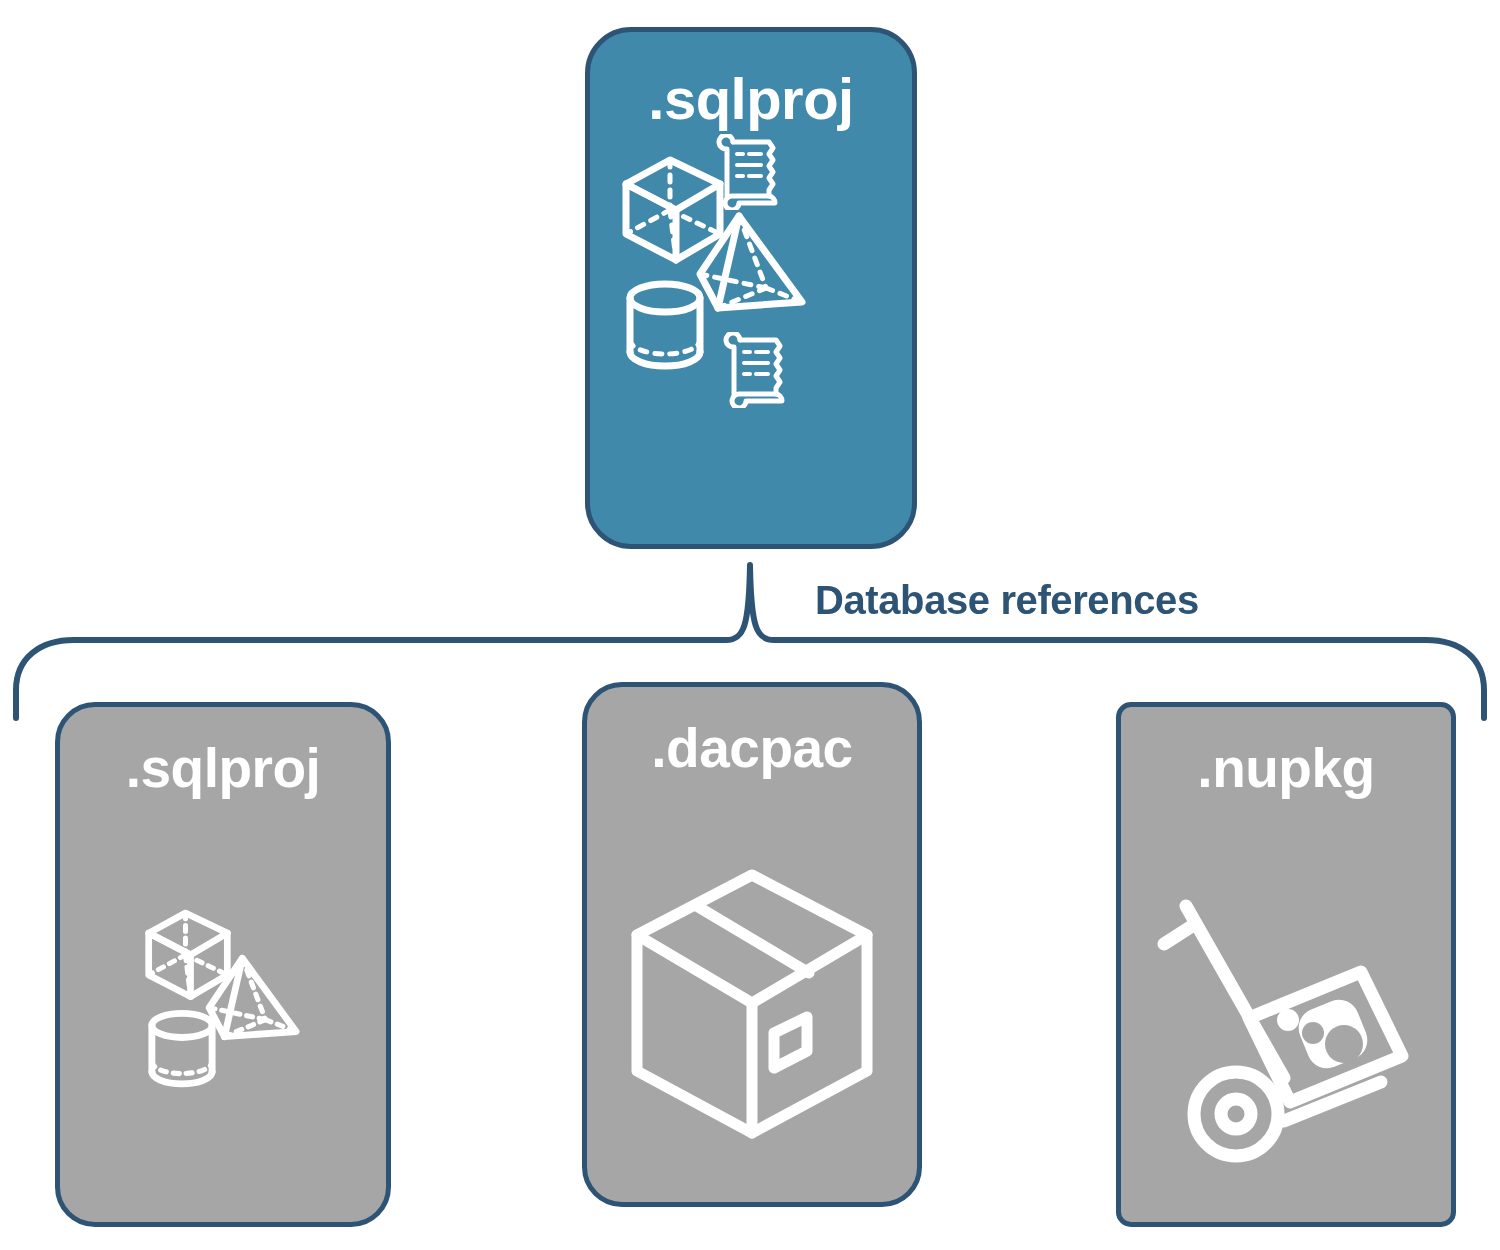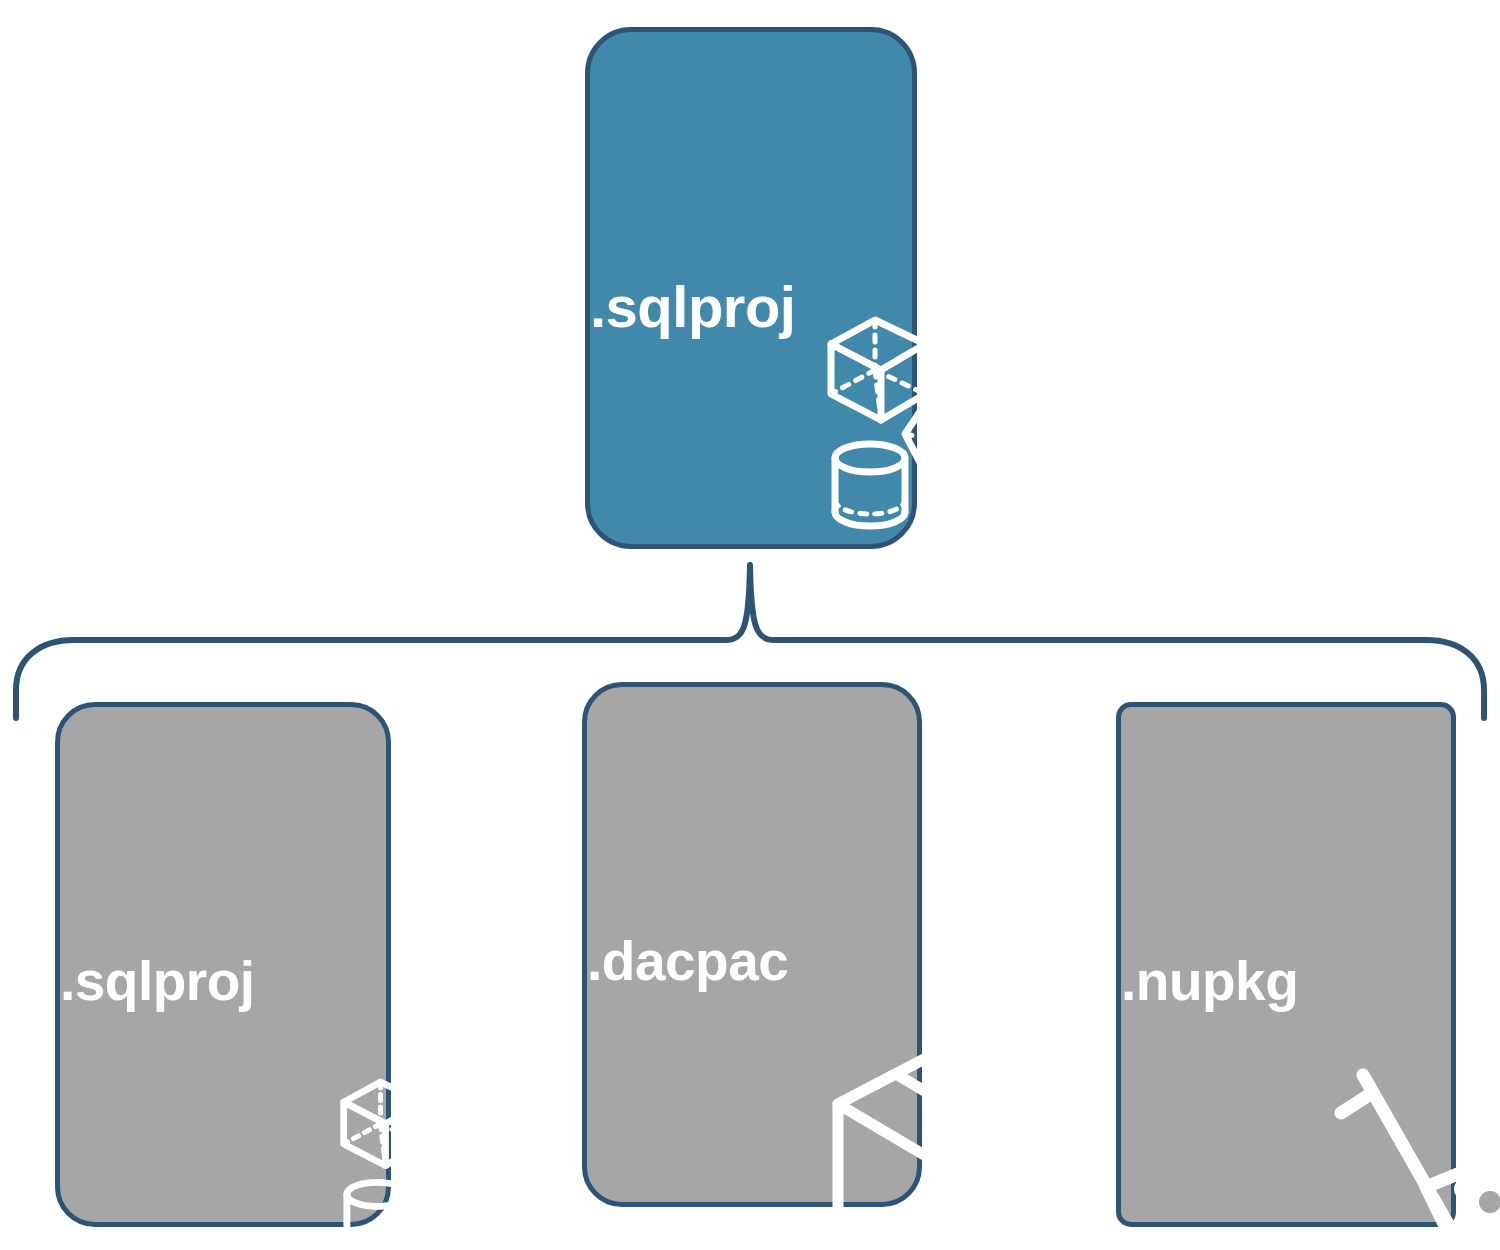--- a/index.html
+++ b/index.html
@@ -18,20 +18,21 @@
     overflow: hidden;
   }
 
   
   .card {
     position: absolute;
     box-sizing: border-box;
     border: 5px solid #2e5475;
     border-radius: 40px;
     display: flex;
+    flex-direction: column;
     align-items: center;
   }
   .card.blue  { background: #4189aa; }
   .card.gray  { background: #a6a6a6; }
 
   .card-label {
     color: #ffffff;
     font-weight: bold;
     letter-spacing: -0.5px;
     line-height: 1;
@@ -165,20 +166,21 @@
                C16 118 40 100 74 100
                L726 100
                C744 100 749 86 750 25
                C751 86 756 100 774 100
                L1426 100
                C1460 100 1484 118 1484 150
                L1484 178"></path>
     </svg>
   </div>
 
+  <div id="brace-label">Database references</div>
 
   <div class="card gray" id="card-sqlproj">
     <div class="card-label">.sqlproj</div>
     <div class="icon-area">
 
       <svg style="left:82px; top:112px;" width="92" height="92" viewBox="0 0 110 110">
         <g fill="none" stroke="#ffffff" stroke-width="8" stroke-linejoin="round" stroke-linecap="round">
           <path d="M8 30 L52 6 L102 30 L58 56 Z"></path>
           <path d="M8 30 L8 80 L58 106 L58 56 Z"></path>
           <path d="M102 30 L102 80 L58 106"></path>

